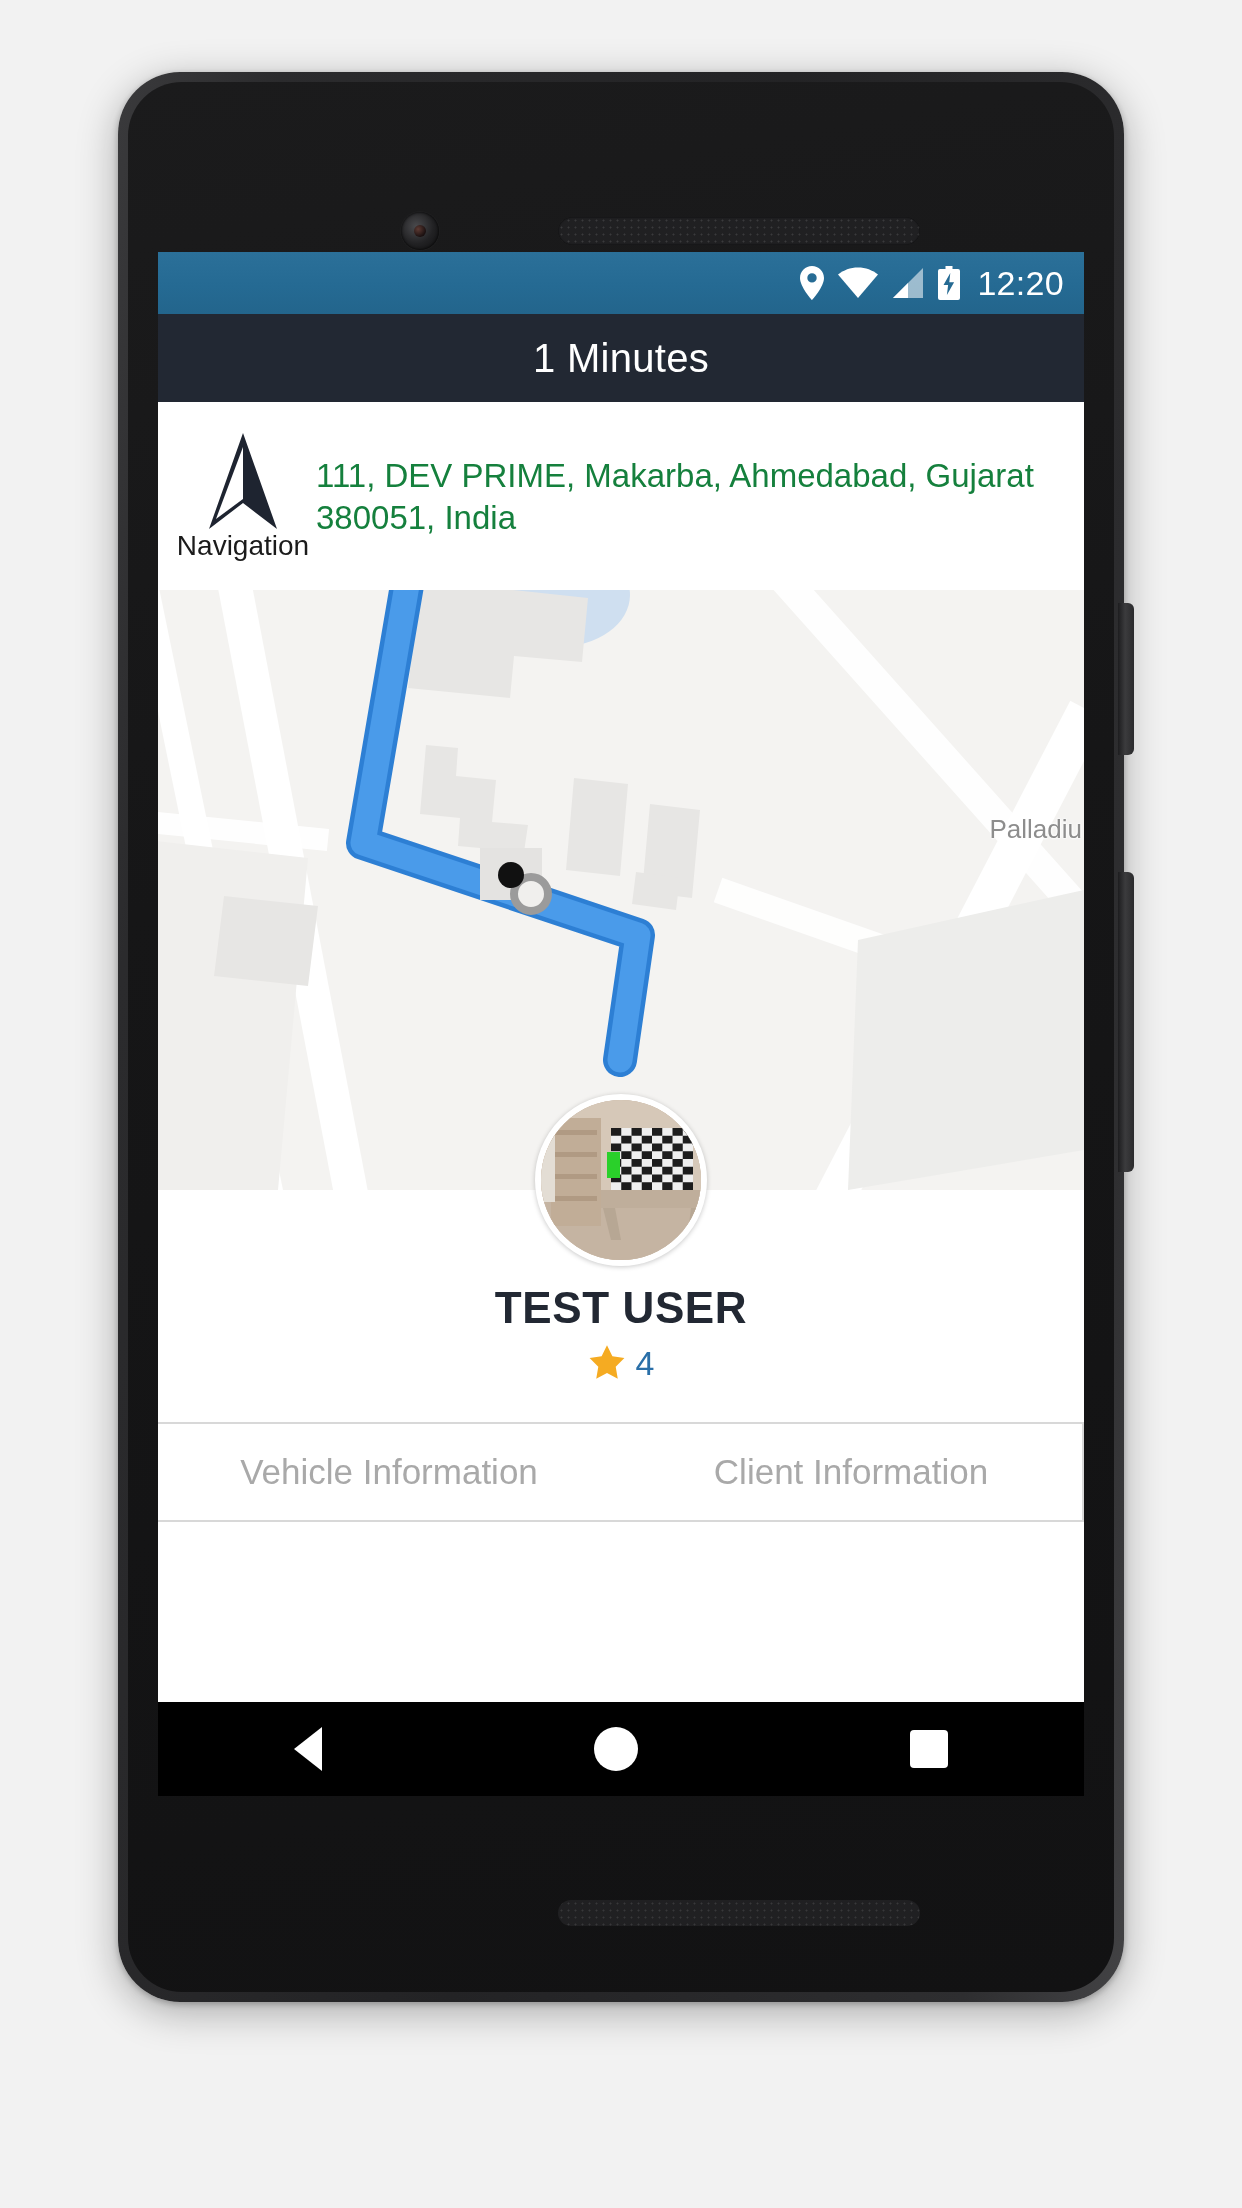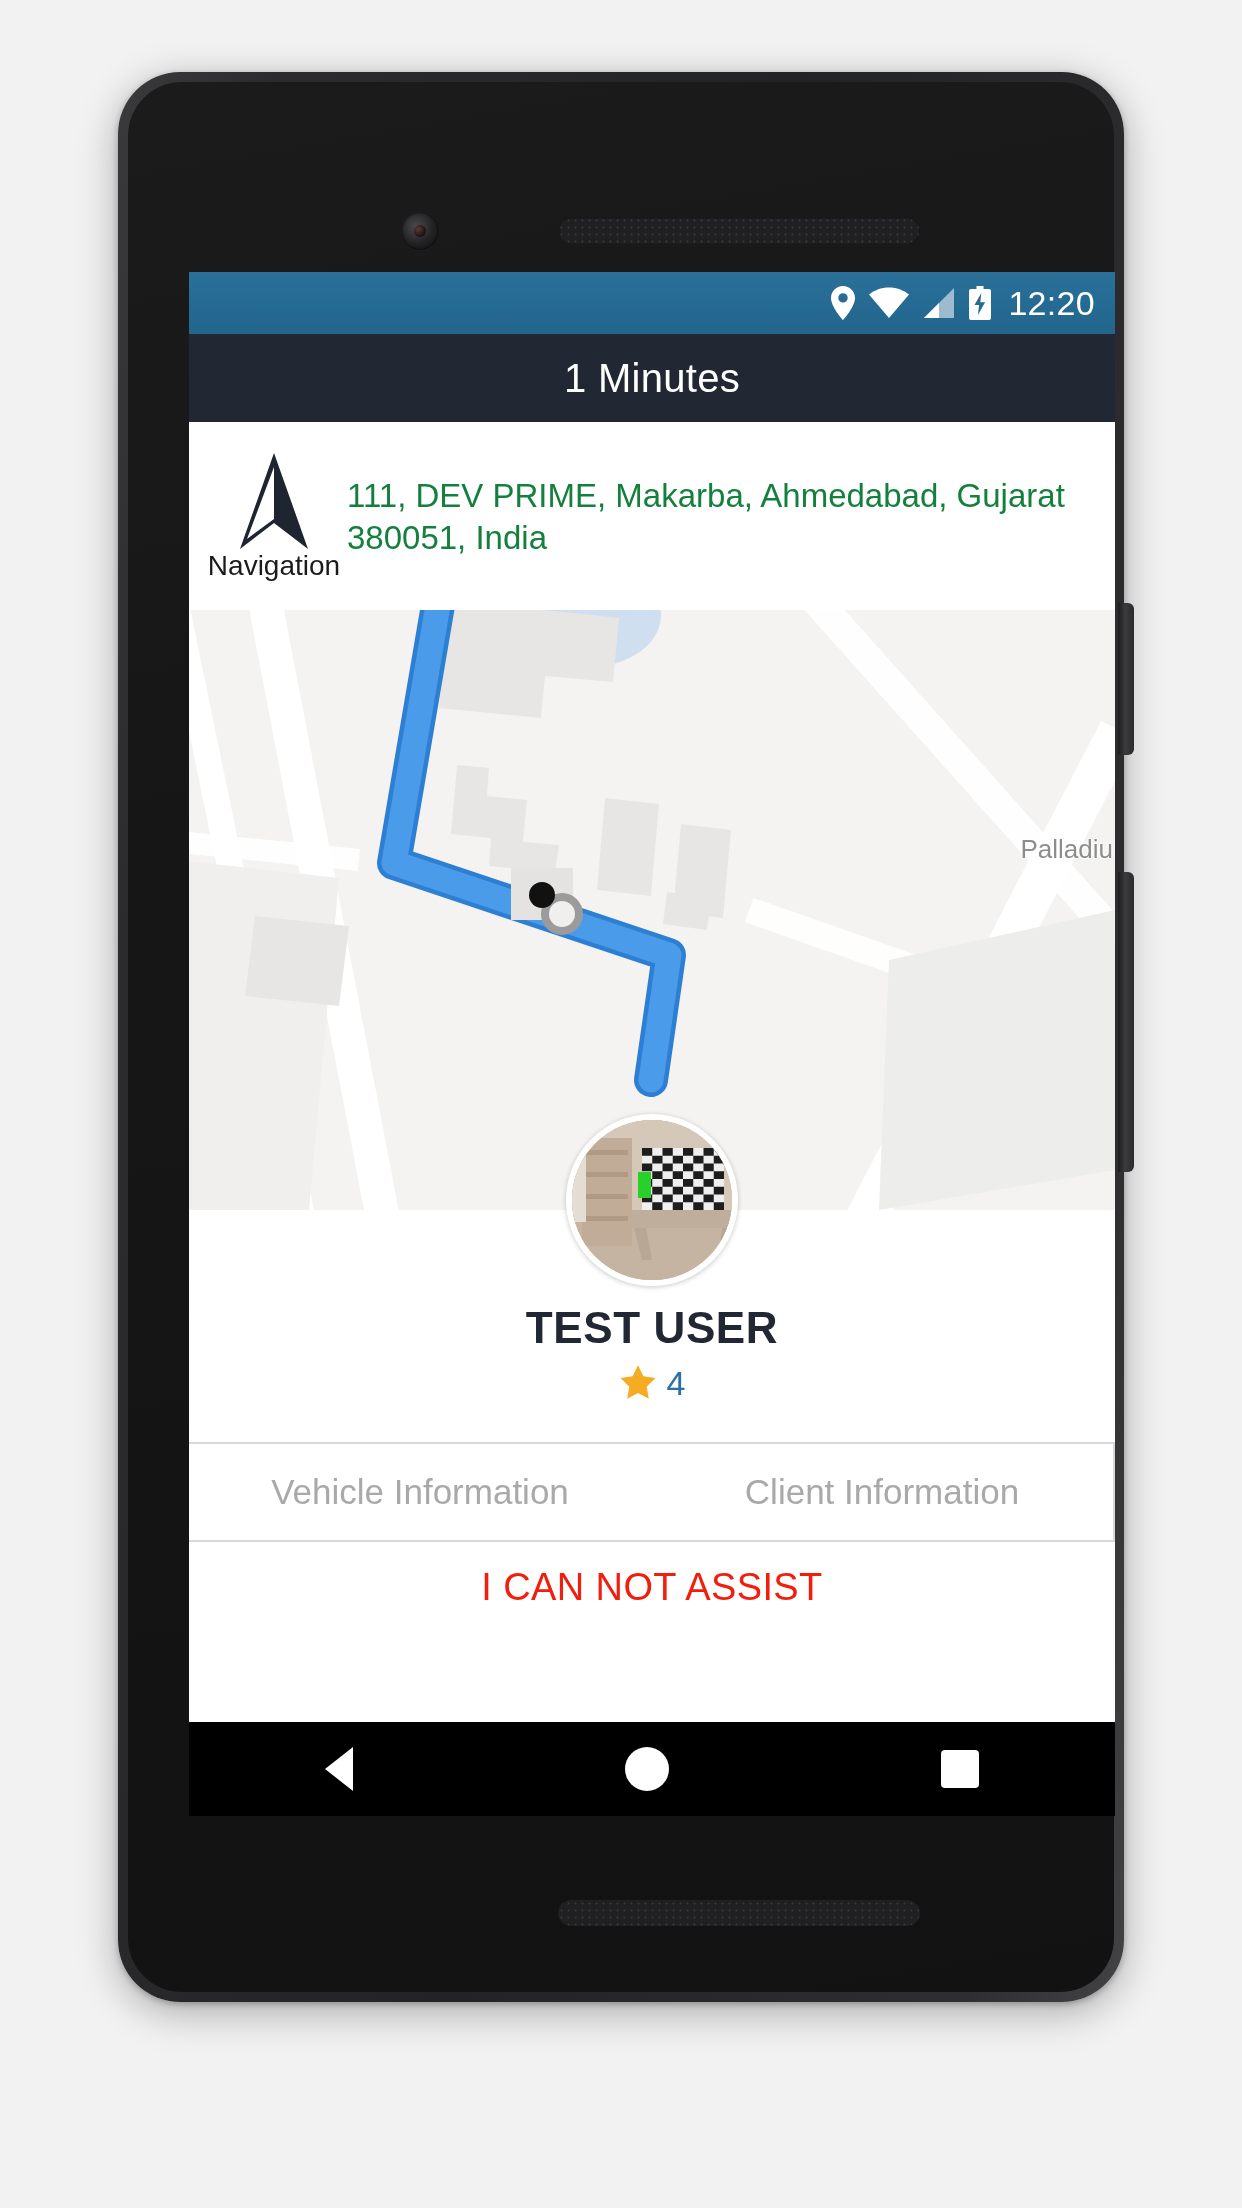--- a/index.html
+++ b/index.html
@@ -59,25 +59,24 @@
     position:absolute; left:440px; top:1828px;
     width:362px; height:26px; border-radius:13px;
     background:#202022;
     background-image:radial-gradient(#38383a 0.9px, transparent 1.1px);
     background-size:7px 7px;
   }
 
   
   #screen{
     position:absolute;
-    left:158px; top:272px;
+    left:158px; top:252px;
     width:926px; height:1544px;
     background:#fff;
     overflow:hidden;
-    margin-left:31px;
   }
 
   
   #status-bar{
     height:62px; width:100%;
     background:linear-gradient(180deg,#2b7099 0%,#256a93 55%,#23658c 100%);
     display:flex; align-items:center; justify-content:flex-end;
     padding-right:20px; gap:13px;
   }
   .sb-ico{ display:block; }
@@ -342,21 +341,20 @@
         <path d="M12 .8l3.4 7 7.6 1.1-5.5 5.4 1.3 7.6L12 18.3 5.2 21.9l1.3-7.6L1 8.9l7.6-1.1z" fill="#f5ab22"></path>
       </svg>
       <span id="rating-value">4</span>
     </div>
 
     <div id="tab-bar">
       <div class="tab-item" id="tab-vehicle-information">Vehicle Information</div>
       <div class="tab-item" id="tab-client-information">Client Information</div>
     </div>
 
-    <div id="cannot-assist-button">I CAN NOT ASSIST</div>
   </div>
 
   <div id="android-nav-bar">
     <div id="nav-back-icon"></div>
     <div id="nav-home-icon"></div>
     <div id="nav-recents-icon"></div>
   </div>
 
 </div>
 

